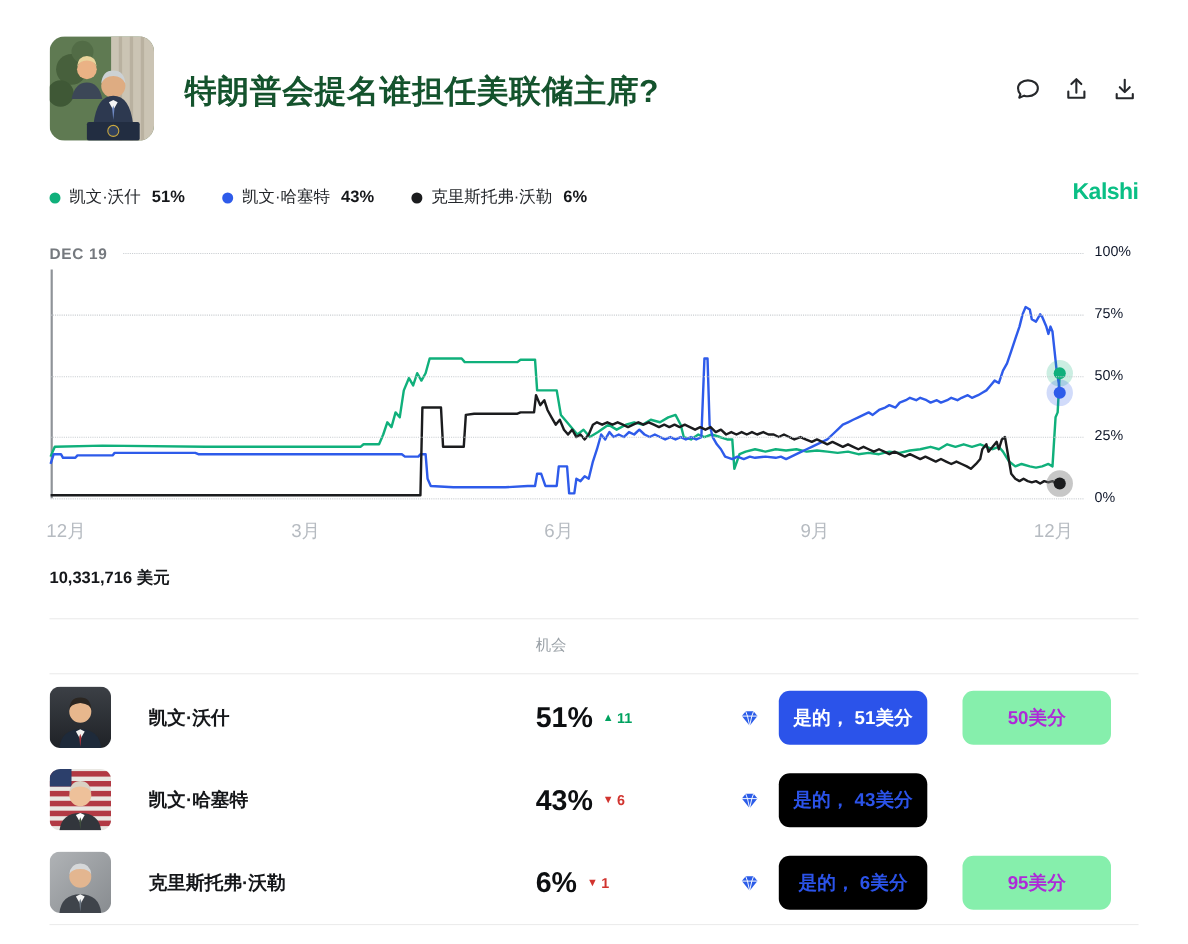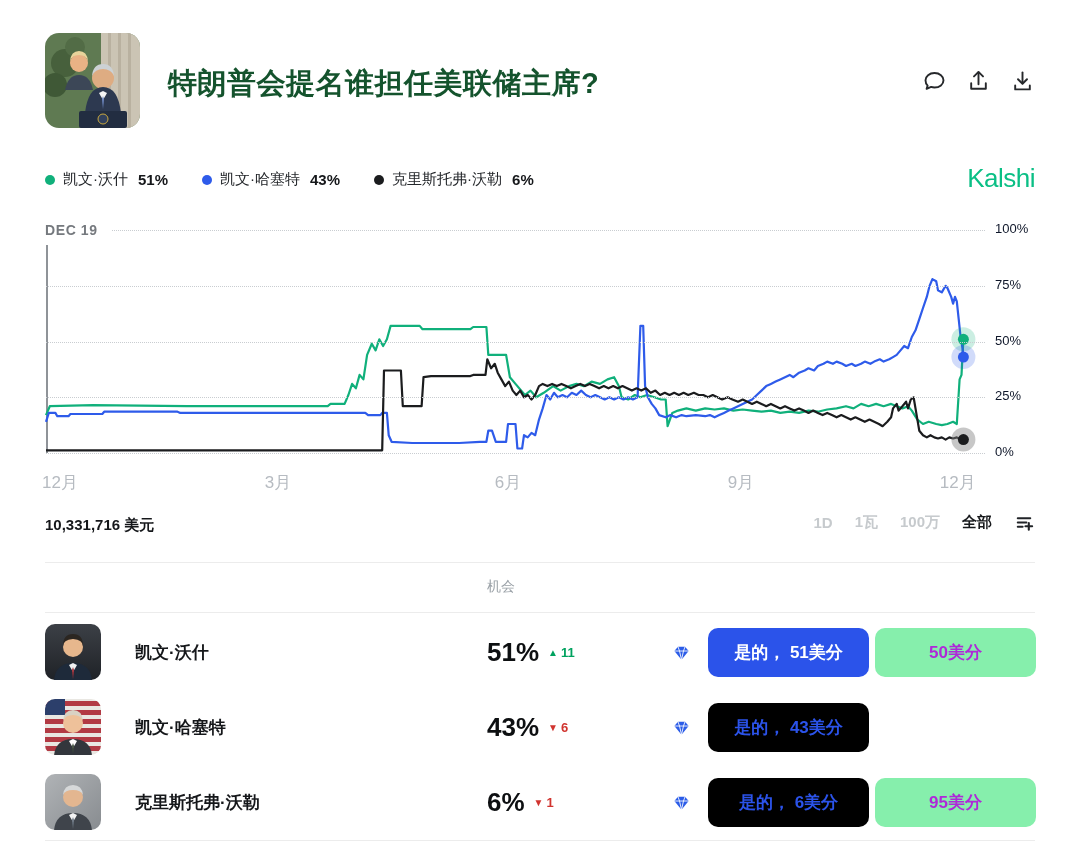--- a/index.html
+++ b/index.html
@@ -12,21 +12,21 @@
   .title{position:absolute;left:168px;top:64px;font-size:29px;font-weight:700;color:#14532d;letter-spacing:.5px;}
   .hd-actions{position:absolute;right:44px;top:68px;display:flex;gap:17px;}
   .icon-btn{width:27px;height:27px;background:none;border:none;padding:0;cursor:pointer;}
   .icon-btn svg{width:27px;height:27px;display:block;}
 
   
   .legend{position:absolute;left:45px;top:170px;display:flex;gap:34px;align-items:center;}
   .lg-item{display:flex;align-items:center;gap:8px;font-size:15px;color:#23262a;cursor:pointer;}
   .lg-dot{width:10px;height:10px;border-radius:50%;flex:0 0 auto;}
   .lg-val{font-weight:700;margin-left:2px;color:#15171a;}
-  .brand{position:absolute;right:45px;top:163px;font-size:26px;font-weight:400;color:#0abf85;letter-spacing:-.5px;cursor:pointer;}
+  .brand{position:absolute;right:45px;top:163px;font-size:21px;font-weight:700;color:#0abf85;letter-spacing:-.5px;cursor:pointer;}
 
   
   .dec{position:absolute;left:45px;top:222px;font-size:14px;font-weight:600;color:#75797e;letter-spacing:.6px;}
   #plot{position:absolute;left:46px;top:230px;width:939px;height:223px;}
   .gridline{position:absolute;left:0;right:0;height:0;border-top:1px dotted #c9cdd1;}
   .axisline{position:absolute;left:0;top:15px;width:2px;height:208px;background:#8f9398;}
   #plot svg{position:absolute;left:0;top:0;overflow:visible;}
   .ytick{position:absolute;left:995px;font-size:13px;color:#0f172a;}
   .xtick{position:absolute;top:471px;font-size:17px;color:#b6bbc1;transform:translateX(-50%);}
 
@@ -48,21 +48,21 @@
   .r-avatar svg{display:block;width:56px;height:56px;}
   .r-name{position:absolute;left:90px;top:0;height:75px;display:flex;align-items:center;font-size:17px;font-weight:600;color:#15171a;}
   .r-pct{position:absolute;left:442px;top:0;height:75px;display:flex;align-items:center;gap:9px;}
   .pct-num{font-size:26px;font-weight:700;color:#0d0f11;}
   .chg{font-size:13px;font-weight:700;display:flex;align-items:center;gap:3px;}
   .chg .tri{font-size:10px;}
   .chg.up{color:#00a25f;}
   .chg.down{color:#d1342f;}
   .r-gem{position:absolute;left:627px;top:50%;transform:translateY(-50%);width:19px;height:19px;}
   .r-gem svg{display:block;width:19px;height:19px;}
-  .btn{position:absolute;top:13px;height:49px;width:161px;border:none;border-radius:10px;font-size:17px;font-weight:600;cursor:pointer;font-family:inherit;}
+  .btn{position:absolute;top:13px;height:49px;width:135px;border:none;border-radius:10px;font-size:17px;font-weight:600;cursor:pointer;font-family:inherit;}
   .btn.yes{left:663px;}
   .btn.yes.solid{background:#2b53ea;color:#fff;}
   .btn.yes.tint{background:#000000;color:#2b53ea;}
   .btn.no{left:830px;background:#86efac;color:#ae29d8;}
 </style>
 </head>
 <body>
 
 <div id="app">
 
@@ -142,33 +142,20 @@
         <circle cx="917.4" cy="209.6" r="5.5" fill="#1b1c1e"></circle>
       </svg>
   <div class="gridline" style="top: 0px; left: 66px;"></div>
       <div class="gridline" style="top: 55.75px;"></div>
       <div class="gridline" style="top: 111.5px;"></div>
       <div class="gridline" style="top: 167.25px;"></div>
       <div class="gridline" style="top: 223px;"></div>
     </div>
 
   <div class="volume">10,331,716 美元</div>
-  <div class="ranges">
-    <button class="range">1D</button>
-      <button class="range">1瓦</button>
-      <button class="range">100万</button>
-      <button class="range active">全部</button>
-      <button class="addbtn"><span><svg viewBox="0 0 22 22" fill="none" stroke="#202327" stroke-width="2.2" stroke-linecap="round">
-            <path d="M4 6.5h13"></path>
-            <path d="M4 11h9"></path>
-            <path d="M4 15.5h5"></path>
-            <path d="M15.5 11.5v7"></path>
-            <path d="M12 15h7"></path>
-          </svg></span></button>
-  </div>
 
   <div class="divider" style="top:562px"></div>
   <div class="chance">机会</div>
   <div class="divider" style="top:612px"></div>
 
   <div id="rows">
       <div class="mrow">
         <div class="r-avatar">
           <svg viewBox="0 0 56 56">
             <defs>

